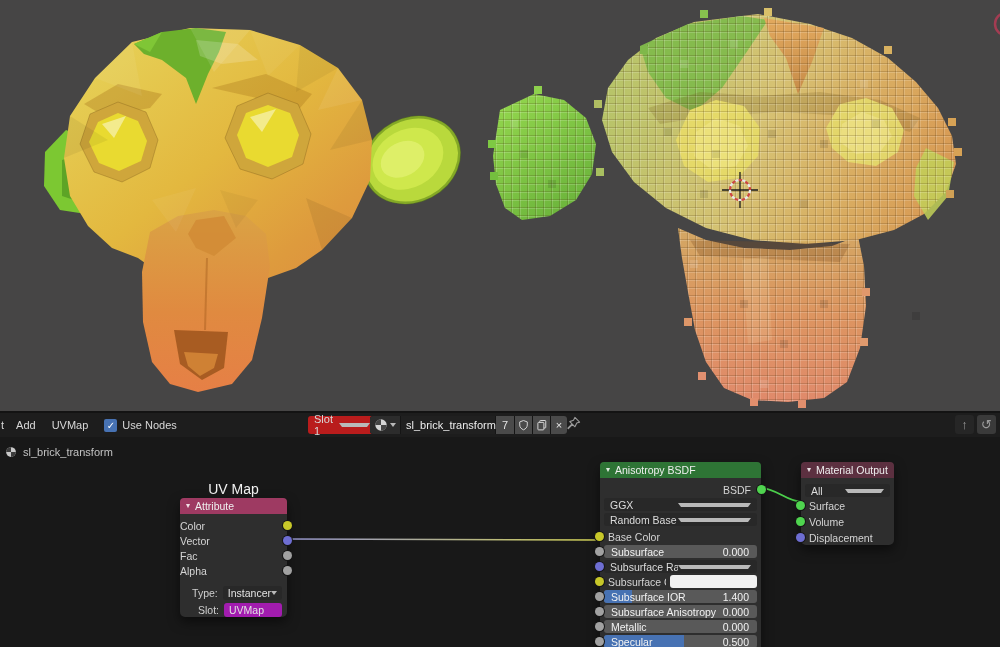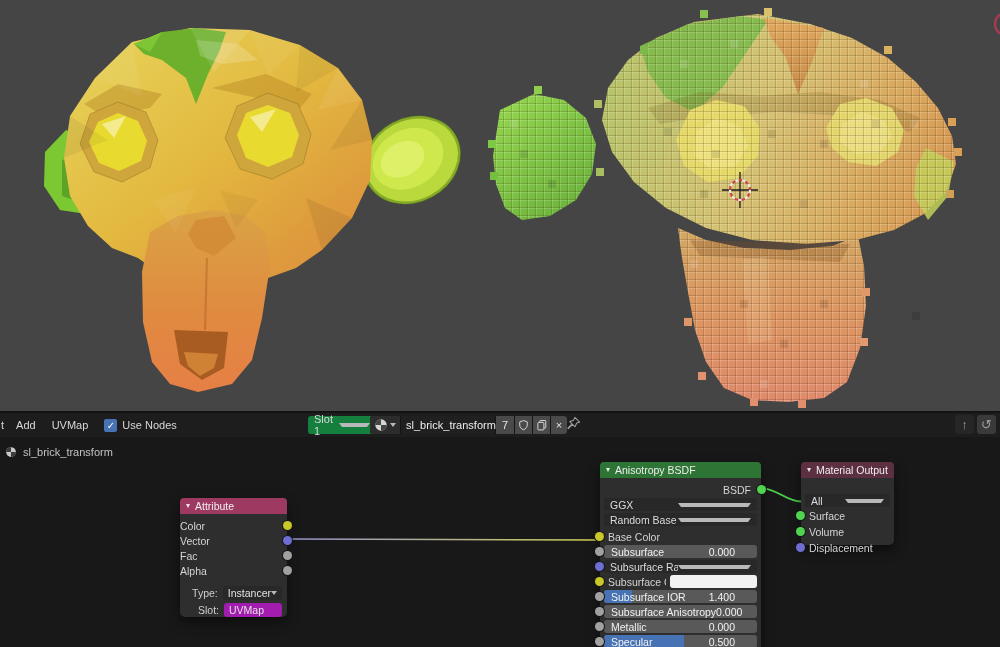--- a/index.html
+++ b/index.html
@@ -6,21 +6,21 @@
   body{width:1000px;height:647px;position:relative;overflow:hidden;
        font-family:"Liberation Sans","DejaVu Sans",sans-serif;
        -webkit-font-smoothing:antialiased;}
   .viewport{position:absolute;left:0;top:0;width:1000px;height:411px;background:#464545;border-bottom:2px solid #131313;}
   .viewport svg{display:block}
   
   .topbar{position:absolute;left:0;top:413px;width:1000px;height:24px;background:#1d1d1d;display:flex;align-items:center;font-size:11px;color:#d8d8d8;}
   .menu-item{padding:0 8px;cursor:default}
   .menu-item.cut{padding:0 4px 0 1px}
   .chk{width:13px;height:13px;border-radius:2px;background:#4772b3;display:flex;align-items:center;justify-content:center;color:#fff;font-size:10px;margin:0 5px 0 8px;}
-  .slot{position:absolute;left:308px;width:56px;height:18px;background:#15803d;border-radius:3px;display:flex;align-items:center;padding:0 6px;}
+  .slot{position:absolute;left:308px;width:56px;height:18px;background:#b91c1c;border-radius:3px;display:flex;align-items:center;padding:0 6px;}
   .slot span{flex:1}
   .tri{width:0;height:0;border-left:3.5px solid transparent;border-right:3.5px solid transparent;border-top:4px solid #b9b9b9;}
   .matwidget{position:absolute;left:370px;height:18px;display:flex;align-items:center;border-radius:3px;overflow:hidden;background:#151515;gap:1px;}
   .seg{height:18px;display:flex;align-items:center;justify-content:center;}
   .seg.iconseg{width:30px;background:#2c2c2c;gap:2px;}
   .seg.nameseg{width:89px;background:#202020;justify-content:flex-start;padding-left:5px;color:#ececec;}
   .seg.btn{width:18px;background:#4a4a4a;color:#e6e6e6;}
   .seg.btn.wide{width:17px}
   .pin{position:absolute;left:566px;top:3px;}
   .navbtns{position:absolute;right:4px;top:2px;display:flex;gap:3px;}
@@ -35,21 +35,21 @@
   .nhead{height:16px;border-radius:4px 4px 0 0;display:flex;align-items:center;padding:0 6px;gap:5px;color:#efefef;font-size:10.5px;}
   .nhead .carat{font-size:8px;color:rgba(255,255,255,.85);line-height:1}
   .prow{position:relative;margin:2px 4px 0 4px;height:13px;display:flex;align-items:center;}
   .prow.txt-r{justify-content:flex-end;padding-right:6px}
   .prow.txt-l{padding-left:4px}
   .dd{background:#282828;border-radius:3px;flex:1;height:13px;display:flex;align-items:center;padding:0 6px;color:#dcdcdc;}
   .dd span{flex:1;white-space:nowrap;overflow:hidden}
   .slider{background:#595959;border-radius:3px;flex:1;height:13px;position:relative;display:flex;align-items:center;overflow:hidden;color:#f2f2f2;}
   .slider .fill{position:absolute;left:0;top:0;bottom:0;background:#4772b3;}
   .slider .lbl{position:relative;margin-left:7px;flex:1;white-space:nowrap}
-  .slider .val{position:relative;margin-right:22px}
+  .slider .val{position:relative;margin-right:8px}
   .swatch{flex:0 0 87px;height:13px;background:#f2f2f2;border-radius:3px;margin-left:4px;}
   .sock{position:absolute;width:9px;height:9px;border-radius:50%;box-shadow:0 0 0 1px #161616;z-index:4;}
   .sock.out{right:-5px}
   .sock.in{left:-5px}
   .s-yellow{background:#c8c829}.s-vector{background:#6e6ed2}.s-gray{background:#a1a1a1}.s-shader{background:#4fd44f}
   .orow{height:15px;display:flex;justify-content:flex-start;align-items:center;padding-right:10px;position:relative;}
   .frow{display:flex;align-items:center;margin:3px 5px 0 5px;height:14px;}
   .frow .flbl{width:34px;text-align:right;padding-right:5px;color:#cfcfcf}
   .frow .fctl{flex:1;height:14px;background:#282828;border-radius:3px;display:flex;align-items:center;padding:0 5px;color:#e2e2e2}
   .frow .fctl span{flex:1}
@@ -304,20 +304,21 @@
     <defs>
       <linearGradient id="wire1" gradientUnits="userSpaceOnUse" x1="287" y1="0" x2="600" y2="0">
         <stop offset="0" stop-color="#9292cc"></stop>
           <stop offset="1" stop-color="#cfcf52"></stop>
       </linearGradient>
     </defs>
     <path d="M287,102 C350,102 540,103 600,103" stroke="url(#wire1)" stroke-width="1.6" fill="none"></path>
     <path d="M761,51 C776,51 787,64.5 801,64.5" stroke="#4cd04c" stroke-width="1.8" fill="none"></path>
   </svg>
 
+  <div class="framelabel">UV Map</div>
 
   <div class="node" style="left:180px;top:61px;width:107px;height:119px">
     <div class="nhead" style="background:#9e3a62">
       <span class="carat">▾</span>
       <span>Attribute</span>
     </div>
     <div style="height:4px"></div>
     <div class="orow">
       <span>Color</span>
       <span class="sock out s-yellow" style="top:3px"></span>
@@ -424,21 +425,21 @@
       </div>
       <span class="sock in s-gray" style="top:2px;left:-9px"></span>
     </div>
   </div>
 
   <div class="node" style="left:801px;top:25px;width:93px;height:83px">
     <div class="nhead" style="background:#5c3040">
       <span class="carat">▾</span>
       <span>Material Output</span>
     </div>
-    <div class="prow" style="margin-top:16px">
+    <div class="prow" style="margin-top:6px">
       <div class="dd">
         <span>All</span>
         <span class="tri"></span>
       </div>
     </div>
     <div class="prow txt-l" style="">
       <span>Surface</span>
       <span class="sock in s-shader" style="top:2px;left:-9px"></span>
     </div>
     <div class="prow txt-l" style="margin-top:3px">

